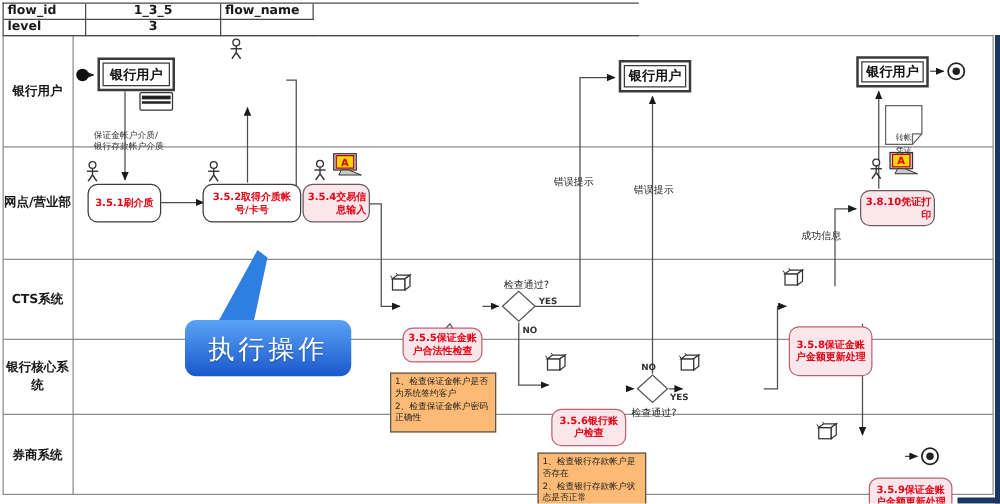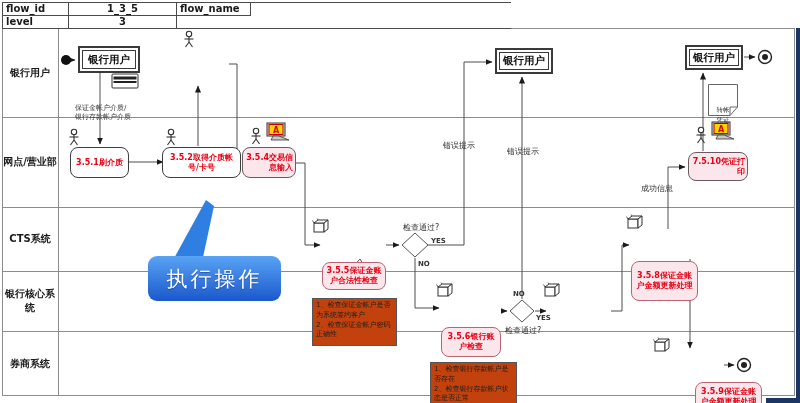--- a/index.html
+++ b/index.html
@@ -19,21 +19,21 @@
         padding:1px 2px;background:#fff;border:1px solid #3d3d3d;z-index:2;}
   .pink{background:#fbe6ec;border-color:#bb6372;margin-top:31px;}
   .pinkdark{background:#fbe6ec;border-color:#6b5a5f;text-align:right;}
   
   .dbox{position:absolute;border:2px solid #3a3a3a;background:#fff;padding:2px;box-sizing:border-box;z-index:2;}
   .dbox-inner{border:1px solid #3a3a3a;width:100%;height:100%;display:flex;align-items:center;
         justify-content:center;font-size:10.5px;font-weight:bold;color:#111;box-sizing:border-box;white-space:nowrap;}
   
   .lbl{position:absolute;font-size:8px;color:#2b2b2b;z-index:2;white-space:nowrap;}
   .yn{position:absolute;font-size:7px;font-weight:bold;color:#333;z-index:2;}
-  .noteb{position:absolute;background:#c2410c;border:1px solid #555;font-size:7px;color:#222;line-height:1.4;
+  .noteb{position:absolute;background:#fdba74;border:1px solid #555;font-size:7px;color:#222;line-height:1.4;
         padding:2px 3px;z-index:2;text-align:left;box-sizing:border-box;}
   .pre{white-space:pre-line;margin-top:16px;}
   .tiny{position:absolute;font-size:7px;color:#333;line-height:1.35;z-index:2;}
   .doclbl{position:absolute;font-size:6.5px;color:#333;text-align:center;line-height:1.5;z-index:3;}
   
   .callout{position:absolute;left:148px;top:256px;width:133px;height:45px;border-radius:9px;
         background:linear-gradient(#59a3f4,#1a58cc);color:#fff;display:flex;align-items:center;justify-content:center;
         font-size:21px;letter-spacing:3px;z-index:6;text-shadow:0 1px 1px rgba(0,0,40,.35);}
   svg{position:absolute;left:0;top:0;z-index:1;pointer-events:none;}
   svg.topsvg{z-index:5;}
@@ -225,21 +225,21 @@
     <div class="dbox-inner">银行用户</div>
   </div>
 
   <div class="node" style="left:70px;top:147px;width:59px;height:31px">3.5.1刷介质</div>
   <div class="node" style="left:162px;top:147px;width:79px;height:31px">3.5.2取得介质帐号/卡号</div>
   <div class="node pinkdark" style="left:242px;top:147px;width:54px;height:31px">3.5.4交易信息输入</div>
   <div class="node pink" style="left:322px;top:231px;width:64px;height:28px">3.5.5保证金账户合法性检查</div>
   <div class="node pink" style="left:441px;top:296px;width:60px;height:30px">3.5.6银行账户检查</div>
   <div class="node pink" style="left:631px;top:230px;width:67px;height:40px">3.5.8保证金账户金额更新处理</div>
   <div class="node pink" style="left:695px;top:351px;width:67px;height:29px">3.5.9保证金账户金额更新处理</div>
-  <div class="node pinkdark" style="left:688px;top:152px;width:60px;height:29px">7.5.10凭证打印</div>
+  <div class="node pinkdark" style="left:688px;top:152px;width:60px;height:29px">3.8.10凭证打印</div>
 
   <div class="tiny pre" style="left:75px;top:88px;width:76px">保证金帐户介质/
 银行存款帐户介质</div>
   <div class="noteb pre" style="left:312px;top:282px;width:85px;height:48px">1、检查保证金帐户是否为系统签约客户
 2、检查保证金帐户密码正确性</div>
   <div class="noteb pre" style="left:430px;top:346px;width:87px;height:46px">1、检查银行存款帐户是否存在
 2、检查银行存款帐户状态是否正常</div>
   <div class="doclbl pre" style="left:710px;top:90px;width:26px">转帐
 凭证</div>
 

